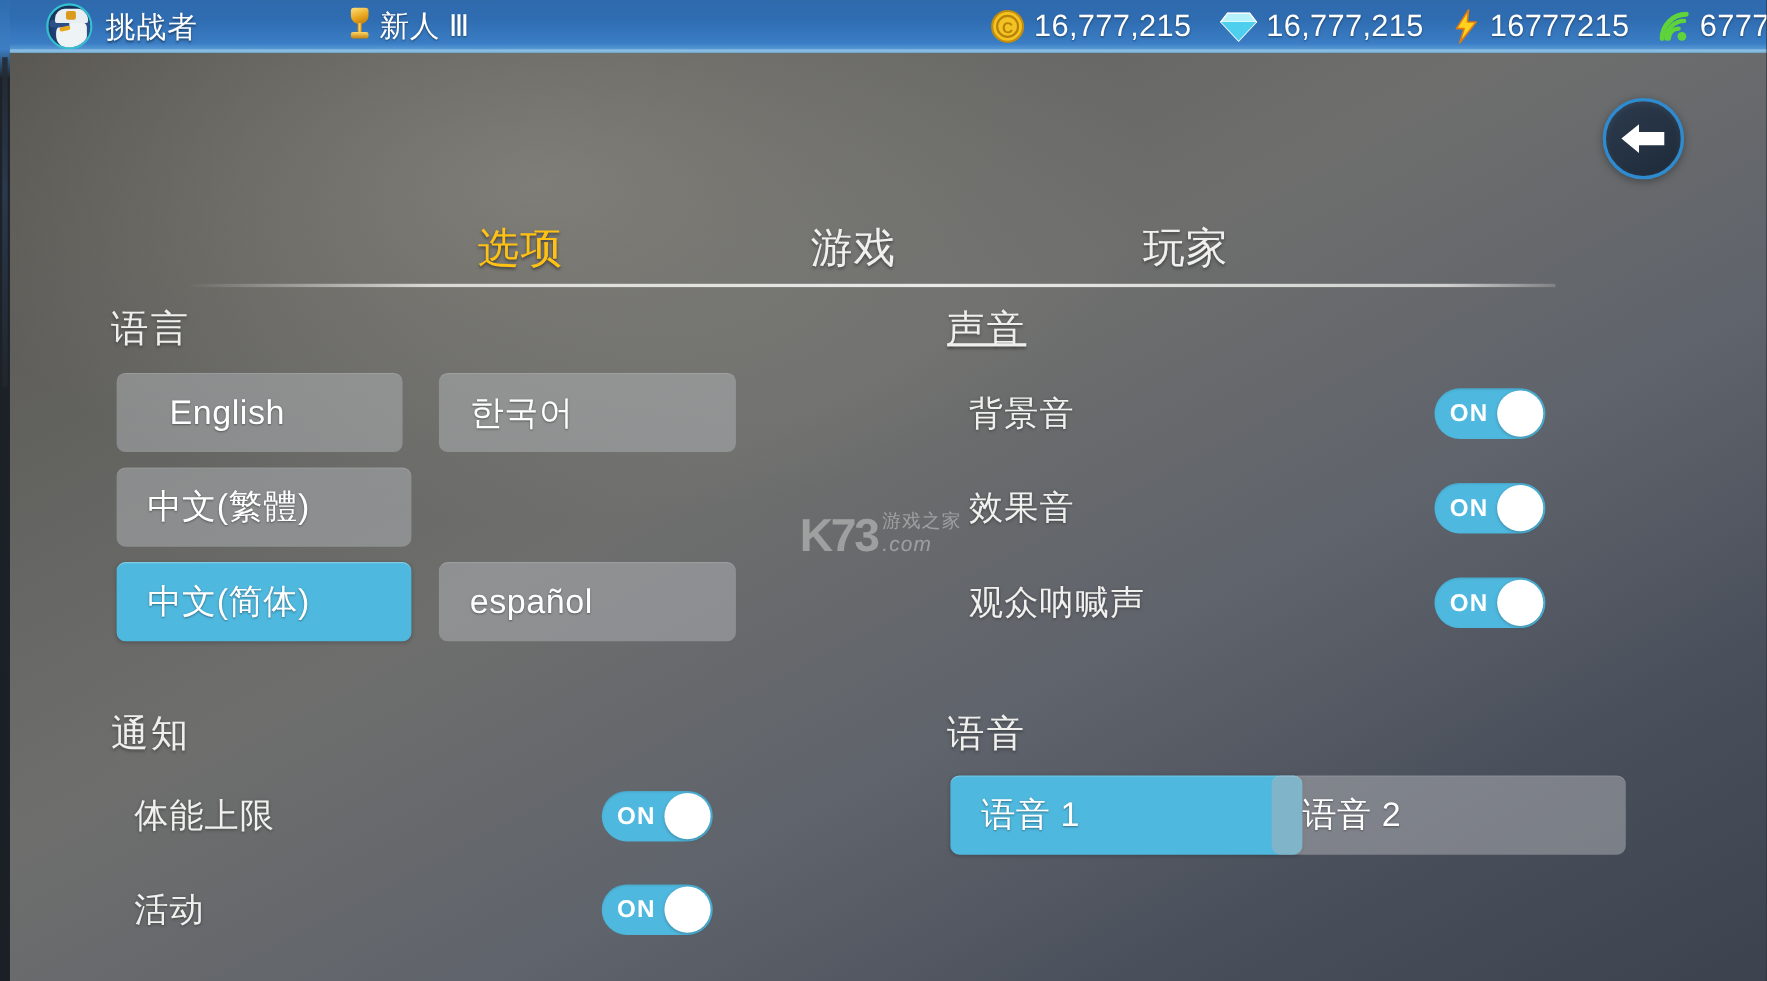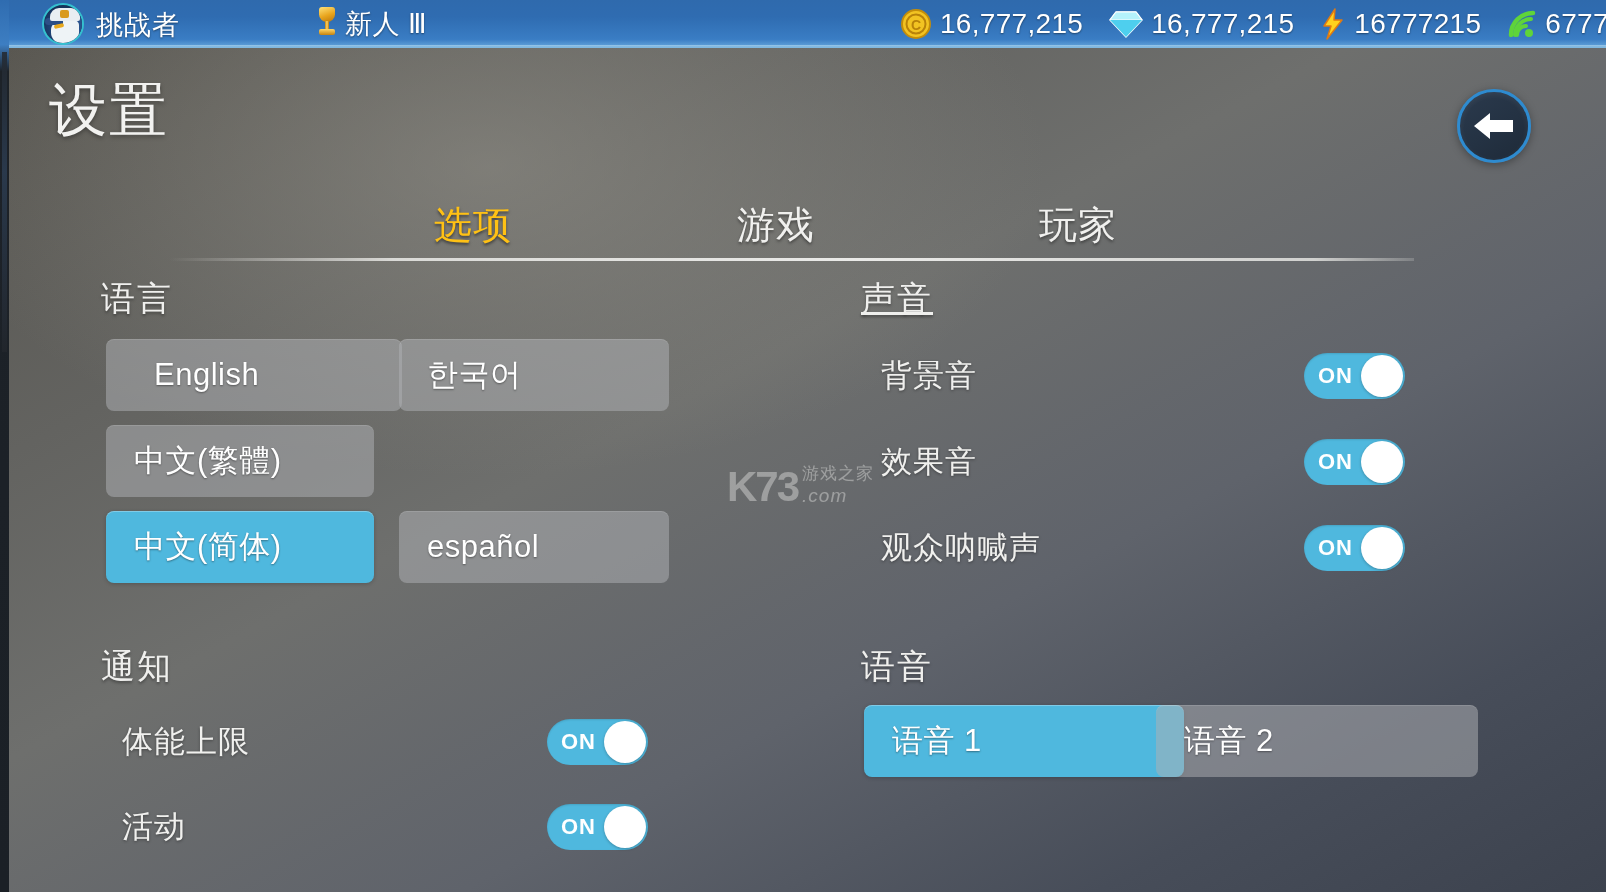--- a/index.html
+++ b/index.html
@@ -231,21 +231,21 @@
     text-shadow: 0 1px 2px rgba(0,0,0,.4);
     cursor: pointer;
     letter-spacing: .5px;
     box-shadow: inset 0 1px 0 rgba(255,255,255,.12);
   }
   .choice.selected {
     background: #4fb8de;
     box-shadow: inset 0 1px 0 rgba(255,255,255,.28), 0 1px 4px rgba(0,0,0,.2);
   }
 
-  .lang-0 { left: 97px;  top: 291px; width: 296px; padding-left: 48px; }
+  .lang-0 { left: 97px;  top: 291px; width: 260px; padding-left: 48px; }
   .lang-1 { left: 390px; top: 291px; width: 270px; }
   .lang-2 { left: 97px;  top: 377px; width: 268px; }
   .lang-3 { left: 390px; top: 377px; width: 270px; }
   .lang-4 { left: 97px;  top: 463px; width: 268px; }
   .lang-5 { left: 390px; top: 463px; width: 270px; }
 
   .voice-0 { left: 855px;  top: 657px; width: 320px; }
   .voice-1 { left: 1147px; top: 657px; width: 322px; }
   .voice-2 { left: 855px;  top: 743px; width: 268px; }
 
@@ -380,21 +380,20 @@
           <circle cx="22" cy="24" r="4" fill="#5fd43a"></circle>
         </svg>
         <span class="cur-val">6777</span>
       </div>
 
     </div>
   </div>
 
   <div class="panel">
 
-    <div class="page-title">设置</div>
 
     <div class="back-btn">
       <svg width="44" height="34" viewBox="0 0 44 34">
         <polygon points="2,17 18,4 18,11 41,11 41,23 18,23 18,30" fill="#ffffff"></polygon>
       </svg>
     </div>
 
     <div class="tabs">
       <div class="tab tab-0 active">选项</div>
       <div class="tab tab-1">游戏</div>

